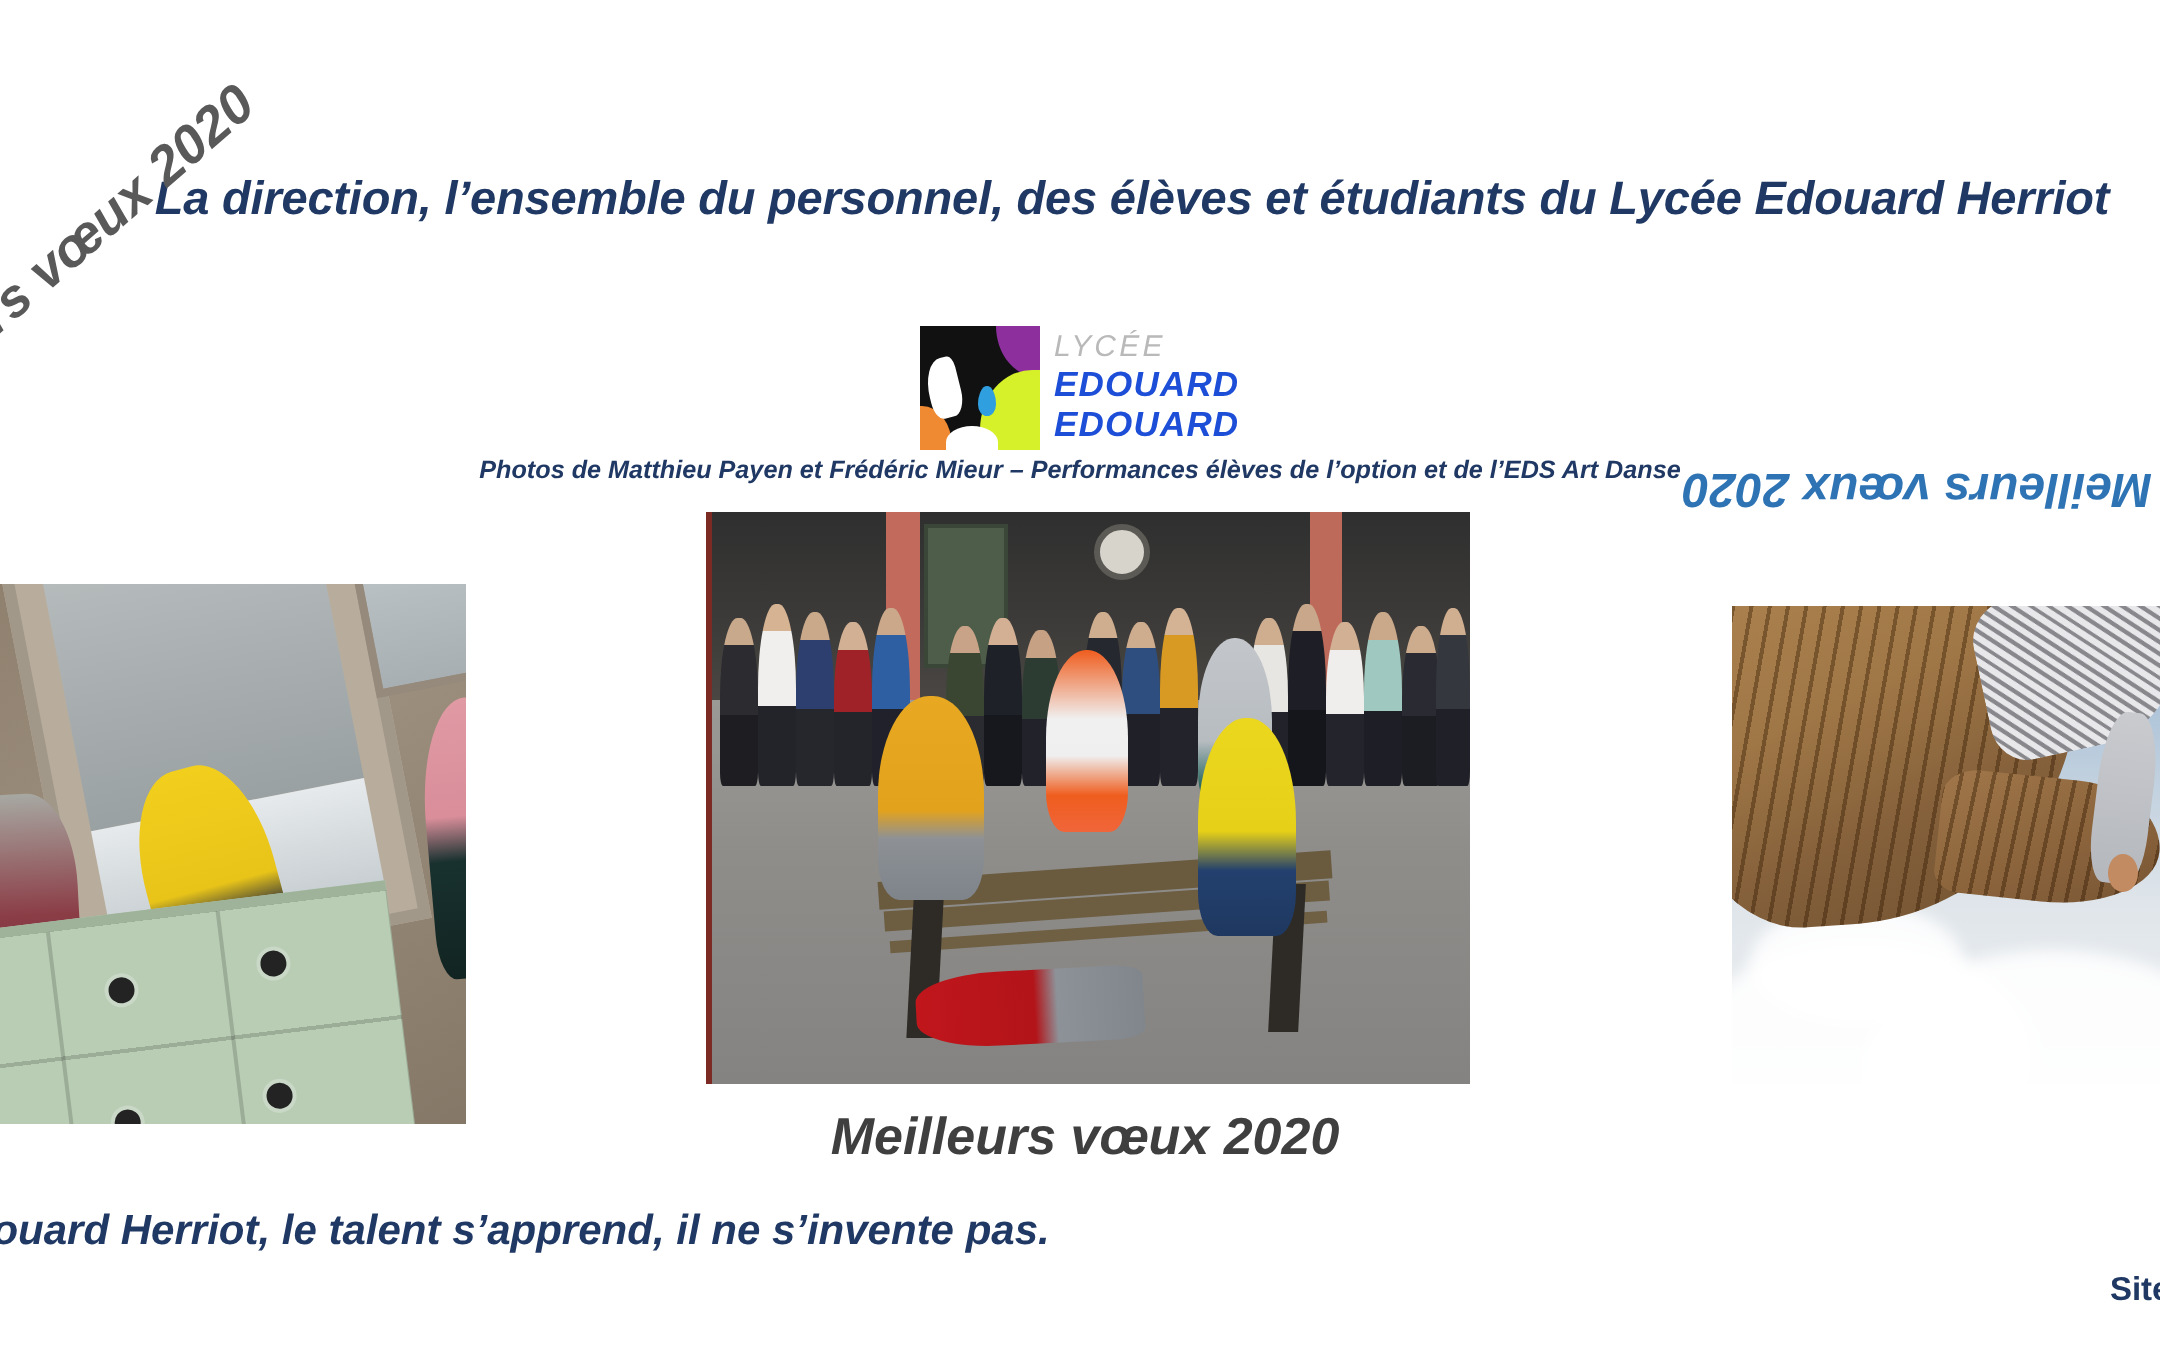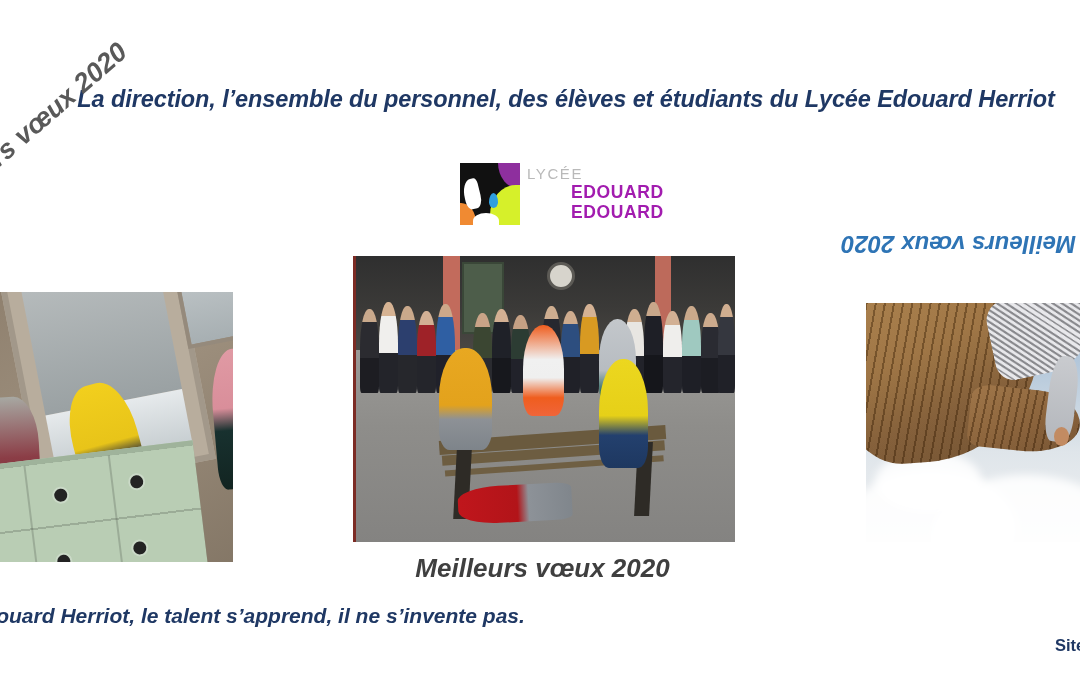--- a/index.html
+++ b/index.html
@@ -45,20 +45,21 @@
 
   
   .logo {
     position: absolute;
     left: 460px;
     top: 162px;
     width: 160px;
     height: 64px;
     display: flex;
     align-items: center;
+    font-style: italic;
   }
   .logo-mark {
     position: relative;
     width: 60px;
     height: 62px;
     overflow: hidden;
     background: #ffffff;
     flex: 0 0 auto;
   }
   .lm-blk {
@@ -107,25 +108,24 @@
     font-size: 15px;
     letter-spacing: 1.6px;
     color: #b9b9b9;
     font-weight: normal;
     display: block;
     margin-bottom: 2px;
   }
   .logo-edouard, .logo-herriot {
     font-size: 17.5px;
     letter-spacing: 0.6px;
-    color: #a21caf;
+    color: #1d4ed8;
     font-weight: bold;
     display: block;
     line-height: 1.12;
-    margin-left: 44px;
   }
 
   
   .credit {
     position: absolute;
     left: 0;
     top: 228px;
     width: 1080px;
     text-align: center;
     color: #1f3864;
@@ -494,20 +494,21 @@
       <span class="lm-blk lm-white-b"></span>
       <span class="lm-blk lm-drop"></span>
     </div>
     <div class="logo-text">
       <span class="logo-lycee">LYCÉE</span>
       <span class="logo-edouard">EDOUARD</span>
       <span class="logo-herriot">EDOUARD</span>
     </div>
   </div>
 
+  <div class="credit">Photos de Matthieu Payen et Frédéric Mieur  – Performances élèves de l’option et de  l’EDS Art Danse</div>
 
   <div class="photo photo-left">
     <div class="pl-scene">
       <div class="pl-wall"></div>
       <div class="pl-door-frame">
         <div class="pl-glass"></div>
         <div class="pl-glass2"></div>
       </div>
       <div class="pl-win-right"></div>
       <div class="pl-person pl-p1"></div>

